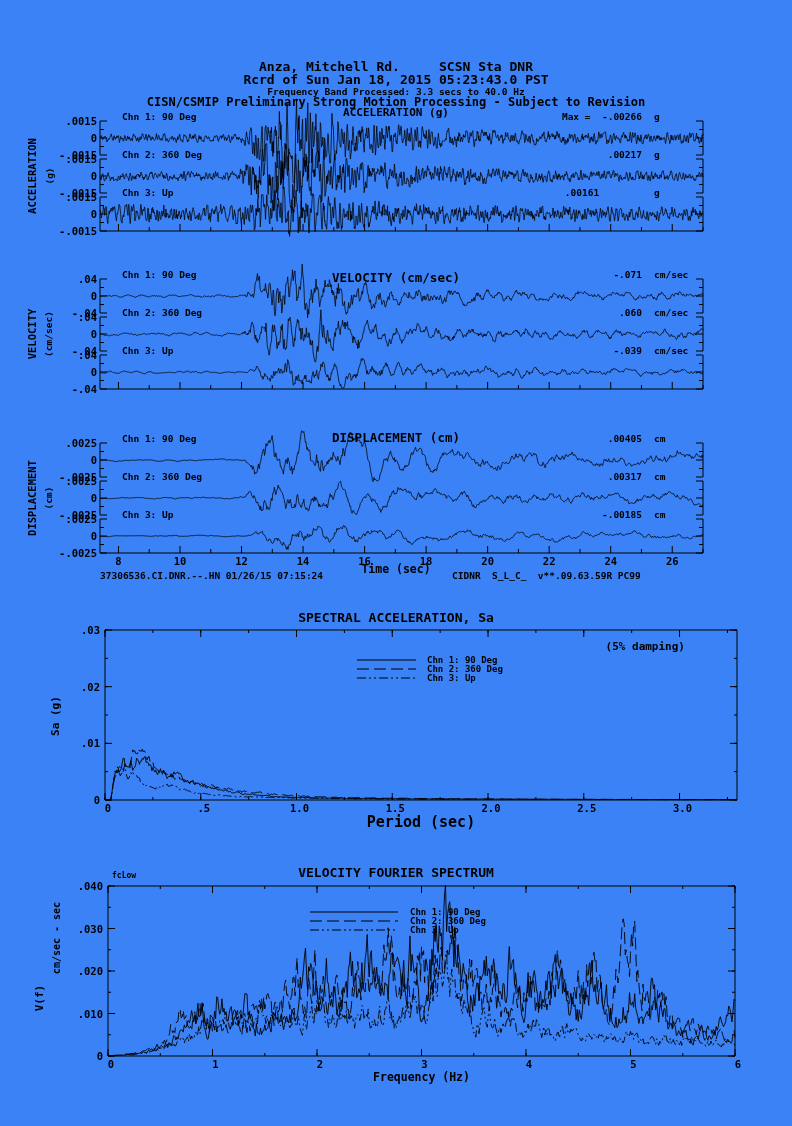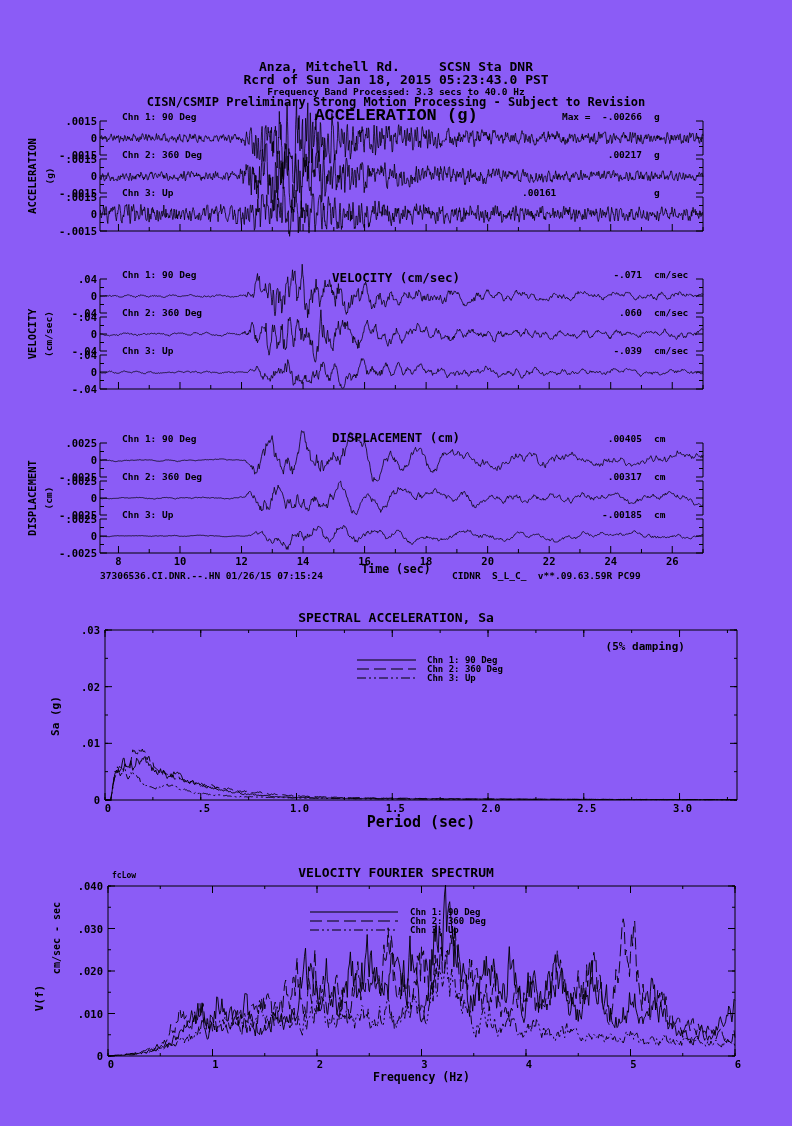--- a/index.html
+++ b/index.html
@@ -1,27 +1,27 @@
 <!DOCTYPE html>
 <html><head>
 <meta charset="utf-8">
 <style>
   html,body{margin:0;padding:0;background:#fff;}
-  #page{position:relative;width:792px;height:1126px;background:#8b5cf6;overflow:hidden;
+  #page{position:relative;width:792px;height:1126px;background:#3b82f6;overflow:hidden;
         font-family:"DejaVu Sans Mono",monospace;color:#000;}
   #plot-svg{position:absolute;left:0;top:0;}
   .lbl{position:absolute;white-space:pre;color:#000;line-height:1.05;}
   .ctr{left:0;width:792px;text-align:center;}
   .b{font-weight:700;}
   .v{transform:translate(-50%,-50%) rotate(-90deg);transform-origin:center center;}
   .hdr1{top:60px;font-size:13px;}
   .hdr2{top:73px;font-size:13px;}
   .hdr3{top:87px;font-size:9.5px;}
   .hdr4{top:96px;font-size:12px;}
-  .t-accel{top:107px;font-size:17px;font-family:Liberation Mono, monospace;}
+  .t-accel{top:107px;font-size:11px;}
   .t-vel{top:271px;font-size:12.5px;}
   .t-disp{top:431px;font-size:12.5px;}
   .sidel{font-size:10.5px;}
   .sideu{font-size:9.5px;}
   .sl-accel{left:33px;top:176px;} .su-accel{left:50px;top:176px;}
   .sl-vel{left:33px;top:334px;}   .su-vel{left:49px;top:334px;}
   .sl-disp{left:33px;top:498px;}  .su-disp{left:49px;top:498px;}
   .time-label{top:563px;font-size:11.5px;}
   .footer-l{top:571px;left:100px;font-size:9.5px;}
   .footer-r{top:571px;left:452px;font-size:9.5px;}
@@ -413,21 +413,21 @@
     <div class="lbl b" style="font-size: 10.5px; left: 37px; width: 60px; text-align: right; top: 154px;">.0015</div>
     <div class="lbl b" style="font-size: 10.5px; left: 37px; width: 60px; text-align: right; top: 171px;">0</div>
     <div class="lbl b" style="font-size: 10.5px; left: 37px; width: 60px; text-align: right; top: 188px;">-.0015</div>
     <div class="lbl b" style="font-size: 9.5px; left: 122px; top: 150px;">Chn 2: 360 Deg</div>
     <div class="lbl b" style="font-size: 9.5px; left: 522px; width: 120px; text-align: right; top: 150px;">.00217</div>
     <div class="lbl b" style="font-size: 9.5px; left: 654px; top: 150px;">g</div>
     <div class="lbl b" style="font-size: 10.5px; left: 37px; width: 60px; text-align: right; top: 192px;">.0015</div>
     <div class="lbl b" style="font-size: 10.5px; left: 37px; width: 60px; text-align: right; top: 209px;">0</div>
     <div class="lbl b" style="font-size: 10.5px; left: 37px; width: 60px; text-align: right; top: 226px;">-.0015</div>
     <div class="lbl b" style="font-size: 9.5px; left: 122px; top: 188px;">Chn 3: Up</div>
-    <div class="lbl b" style="font-size: 9.5px; left: 522px; width: 120px; text-align: left; top: 188px;">.00161</div>
+    <div class="lbl b" style="font-size: 9.5px; left: 522px; width: 120px; text-align: center; top: 188px;">.00161</div>
     <div class="lbl b" style="font-size: 9.5px; left: 654px; top: 188px;">g</div>
     <div class="lbl b" style="font-size: 10.5px; left: 37px; width: 60px; text-align: right; top: 274px;">.04</div>
     <div class="lbl b" style="font-size: 10.5px; left: 37px; width: 60px; text-align: right; top: 291px;">0</div>
     <div class="lbl b" style="font-size: 10.5px; left: 37px; width: 60px; text-align: right; top: 308px;">-.04</div>
     <div class="lbl b" style="font-size: 9.5px; left: 122px; top: 270px;">Chn 1: 90 Deg</div>
     <div class="lbl b" style="font-size: 9.5px; left: 522px; width: 120px; text-align: right; top: 270px;">-.071</div>
     <div class="lbl b" style="font-size: 9.5px; left: 654px; top: 270px;">cm/sec</div>
     <div class="lbl b" style="font-size: 10.5px; left: 37px; width: 60px; text-align: right; top: 312px;">.04</div>
     <div class="lbl b" style="font-size: 10.5px; left: 37px; width: 60px; text-align: right; top: 329px;">0</div>
     <div class="lbl b" style="font-size: 10.5px; left: 37px; width: 60px; text-align: right; top: 346px;">-.04</div>

